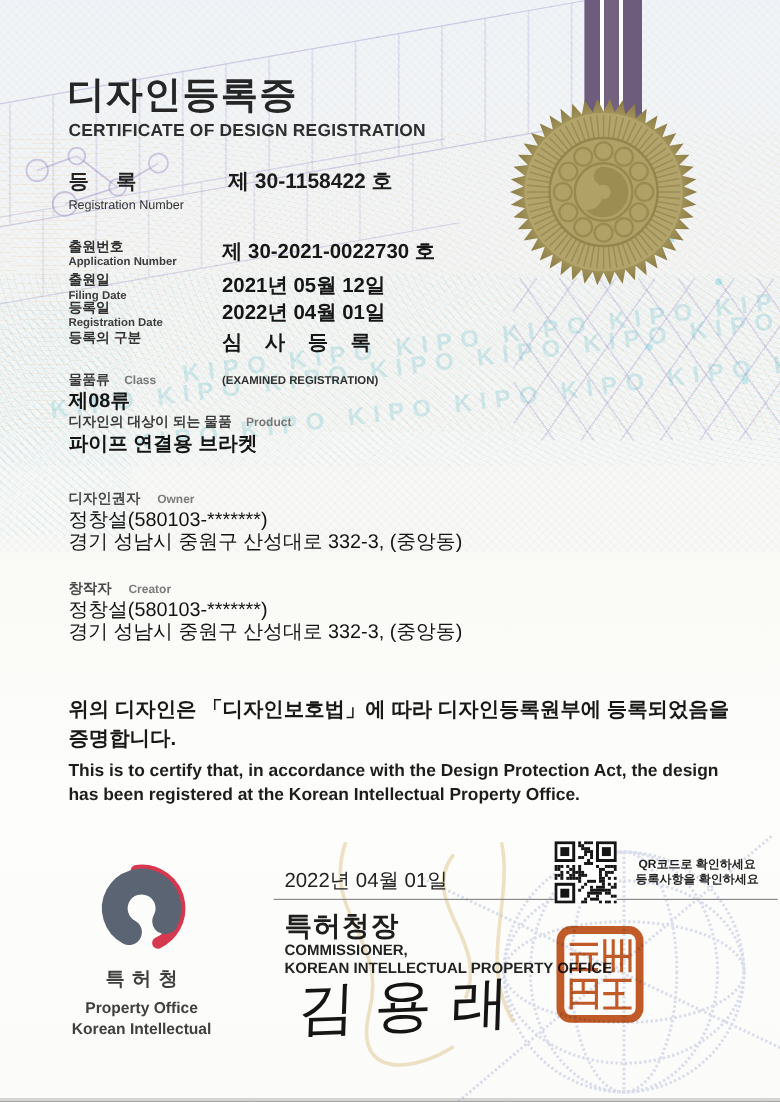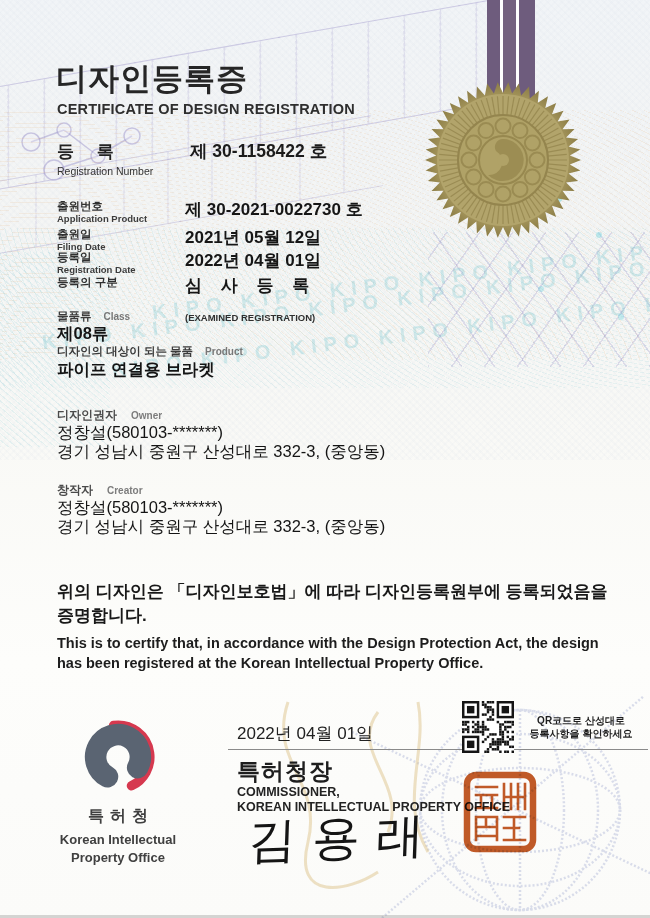--- a/index.html
+++ b/index.html
@@ -241,21 +241,21 @@
   </svg>
 
   <div class="abs title-kr">디자인등록증</div>
   <div class="abs title-en">CERTIFICATE OF DESIGN REGISTRATION</div>
   <div class="abs reg-label">등 록</div>
   <div class="abs reg-label-en">Registration Number</div>
   <div class="abs reg-value">제 30-1158422 호</div>
 
   <div class="f-row" style="top:200px;">
     <div class="f-kr">출원번호</div>
-    <div class="f-en">Application Product</div>
+    <div class="f-en">Application Number</div>
     <div class="f-value">제 30-2021-0022730 호</div>
   </div>
   <div class="f-row" style="top:228px;">
     <div class="f-kr">출원일</div>
     <div class="f-en">Filing Date</div>
     <div class="f-value">2021년 05월 12일</div>
   </div>
   <div class="f-row" style="top:251px;">
     <div class="f-kr">등록일</div>
     <div class="f-en">Registration Date</div>
@@ -293,22 +293,22 @@
     <div class="certify-en">This is to certify that, in accordance with the Design Protection Act, the design has been registered at the Korean Intellectual Property Office.</div>
   </div>
 
   <div class="abs logo-block">
     <svg class="logo-swirl" width="86" height="86" viewBox="0 0 100 100">
       <circle cx="50" cy="50" r="37" fill="none" stroke="#d6394f" stroke-width="11" stroke-dasharray="105 128" stroke-linecap="round" transform="rotate(-98 50 50)"></circle>
       <circle cx="50" cy="50" r="26" fill="none" stroke="#5a6472" stroke-width="25" stroke-dasharray="122 42" stroke-linecap="round" transform="rotate(118 50 50)"></circle>
     </svg>
     <div class="org-kr">특허청</div>
     <div class="org-en">
+      <div>Property Office</div>
       <div>Korean Intellectual</div>
-      <div>Property Office</div>
     </div>
   </div>
 
   <div class="abs issue-date">2022년 04월 01일</div>
   <div class="abs sig-rule"></div>
   <div class="abs comm-kr">특허청장</div>
   <div class="abs comm-en1">COMMISSIONER,</div>
   <div class="abs comm-en2">KOREAN INTELLECTUAL PROPERTY OFFICE</div>
   <div class="abs signature">김용래</div>
 
@@ -439,21 +439,21 @@
         <rect x="4" y="4" width="6" height="6"></rect>
       <rect x="28" y="0" width="14" height="14"></rect>
         <rect x="30" y="2" width="10" height="10" fill="#fff"></rect>
         <rect x="32" y="4" width="6" height="6"></rect>
       <rect x="0" y="28" width="14" height="14"></rect>
         <rect x="2" y="30" width="10" height="10" fill="#fff"></rect>
         <rect x="4" y="32" width="6" height="6"></rect>
     </g>
   </svg>
   <div class="abs qr-caption">
-    <div>QR코드로 산성대로</div>
+    <div>QR코드로 확인하세요</div>
     <div>등록사항을 확인하세요</div>
   </div>
 
   <svg class="abs seal" width="74" height="82" viewBox="0 0 74 82">
     <g stroke="#c0521c" fill="none">
       <rect x="4" y="4" width="66" height="74" rx="9" stroke-width="6.5"></rect>
       <g stroke-width="2.6" stroke-linecap="square">
         <path d="M13 16 h21 M13 24 h21 M18 24 v13 M29 24 v13 M13 37 h21"></path>
         <path d="M41 13 v25 M48 13 v25 M55 13 v25 M62 13 v25 M41 26 h21"></path>
         <path d="M13 46 h21 M23 46 v10 M13 56 h21 M13 65 h21 M13 46 v23 M34 46 v23"></path>

